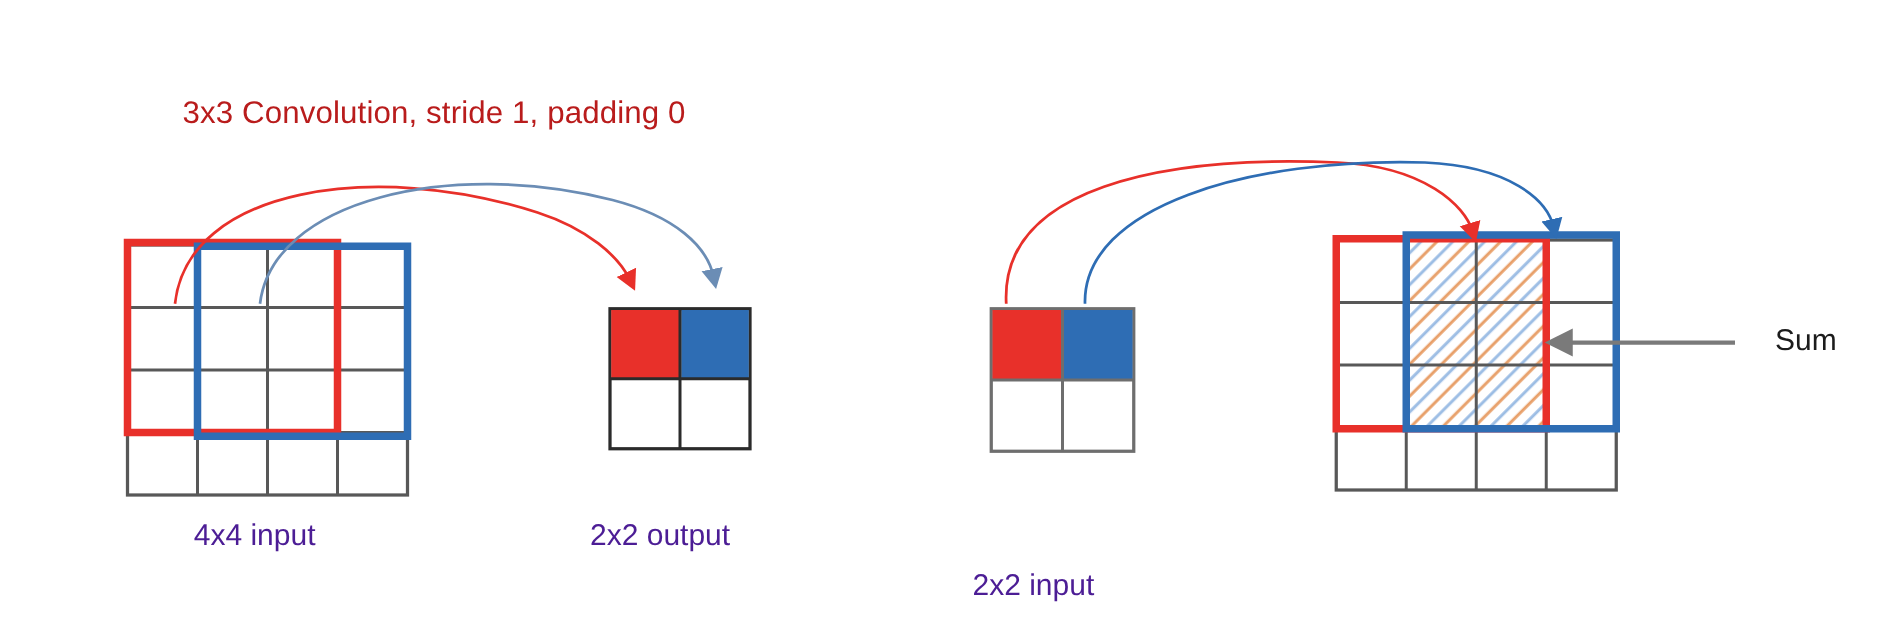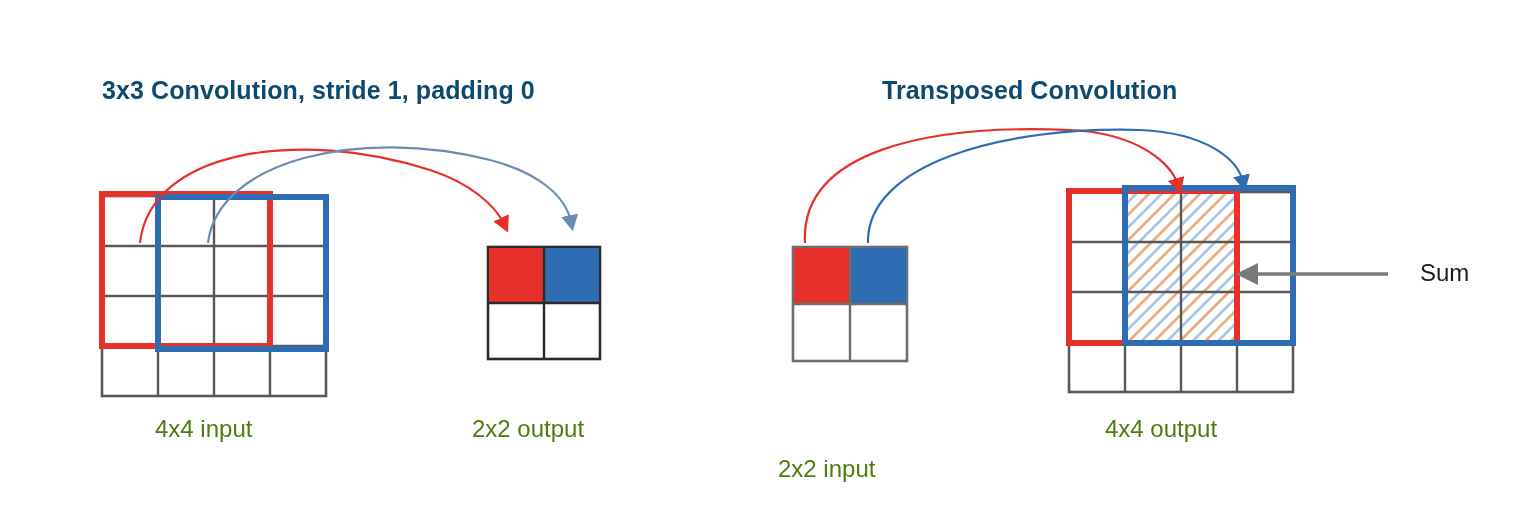--- a/index.html
+++ b/index.html
@@ -18,31 +18,32 @@
   }
   #canvas {
     position: absolute;
     inset: 0;
     width: 1520px;
     height: 514px;
   }
   .title {
     position: absolute;
     font-size: 25px;
-    font-weight: 700;
+    font-weight: 400;
     letter-spacing: .1px;
     white-space: nowrap;
-    color: #0c4a6e;
+    color: #b91c1c;
+    margin-left: 44px;
   }
   .caption {
     position: absolute;
     font-size: 24px;
     font-weight: 400;
     white-space: nowrap;
-    color: #4d7c0f;
+    color: #4c1d95;
   }
   .sum-label {
     position: absolute;
     font-size: 24px;
     font-weight: 400;
     white-space: nowrap;
     color: #1c1c1c;
     margin-left: 20px;
   }
   svg.layer {
@@ -55,29 +56,27 @@
     pointer-events: none;
   }
 </style>
 </head>
 <body>
 
 <div id="canvas">
 
   <div class="title" style="left:102px; top:76px;">3x3 Convolution, stride 1, padding 0</div>
 
-  <div class="title" style="left:882px; top:76px;">Transposed Convolution</div>
 
   <div class="caption" style="left:155px; top:415px;">4x4 input</div>
 
   <div class="caption" style="left:472px; top:415px;">2x2 output</div>
 
   <div class="caption" style="left:778px; top:415px;margin-top:40px;">2x2 input</div>
 
-  <div class="caption" style="left:1105px; top:415px;">4x4 output</div>
 
   <div class="sum-label" style="left:1400px; top:259px;">Sum</div>
 
   <svg class="layer" viewBox="0 0 1520 514">
     <defs>
 
       <pattern id="sumHatch" width="18" height="18" patternUnits="userSpaceOnUse" patternTransform="rotate(-45)">
         <rect width="18" height="18" fill="#ffffff"></rect>
         <line x1="0" y1="4.5" x2="18" y2="4.5" stroke="#9CBDE4" stroke-width="2.4"></line>
         <line x1="0" y1="13.5" x2="18" y2="13.5" stroke="#E8A06A" stroke-width="2.4"></line>

